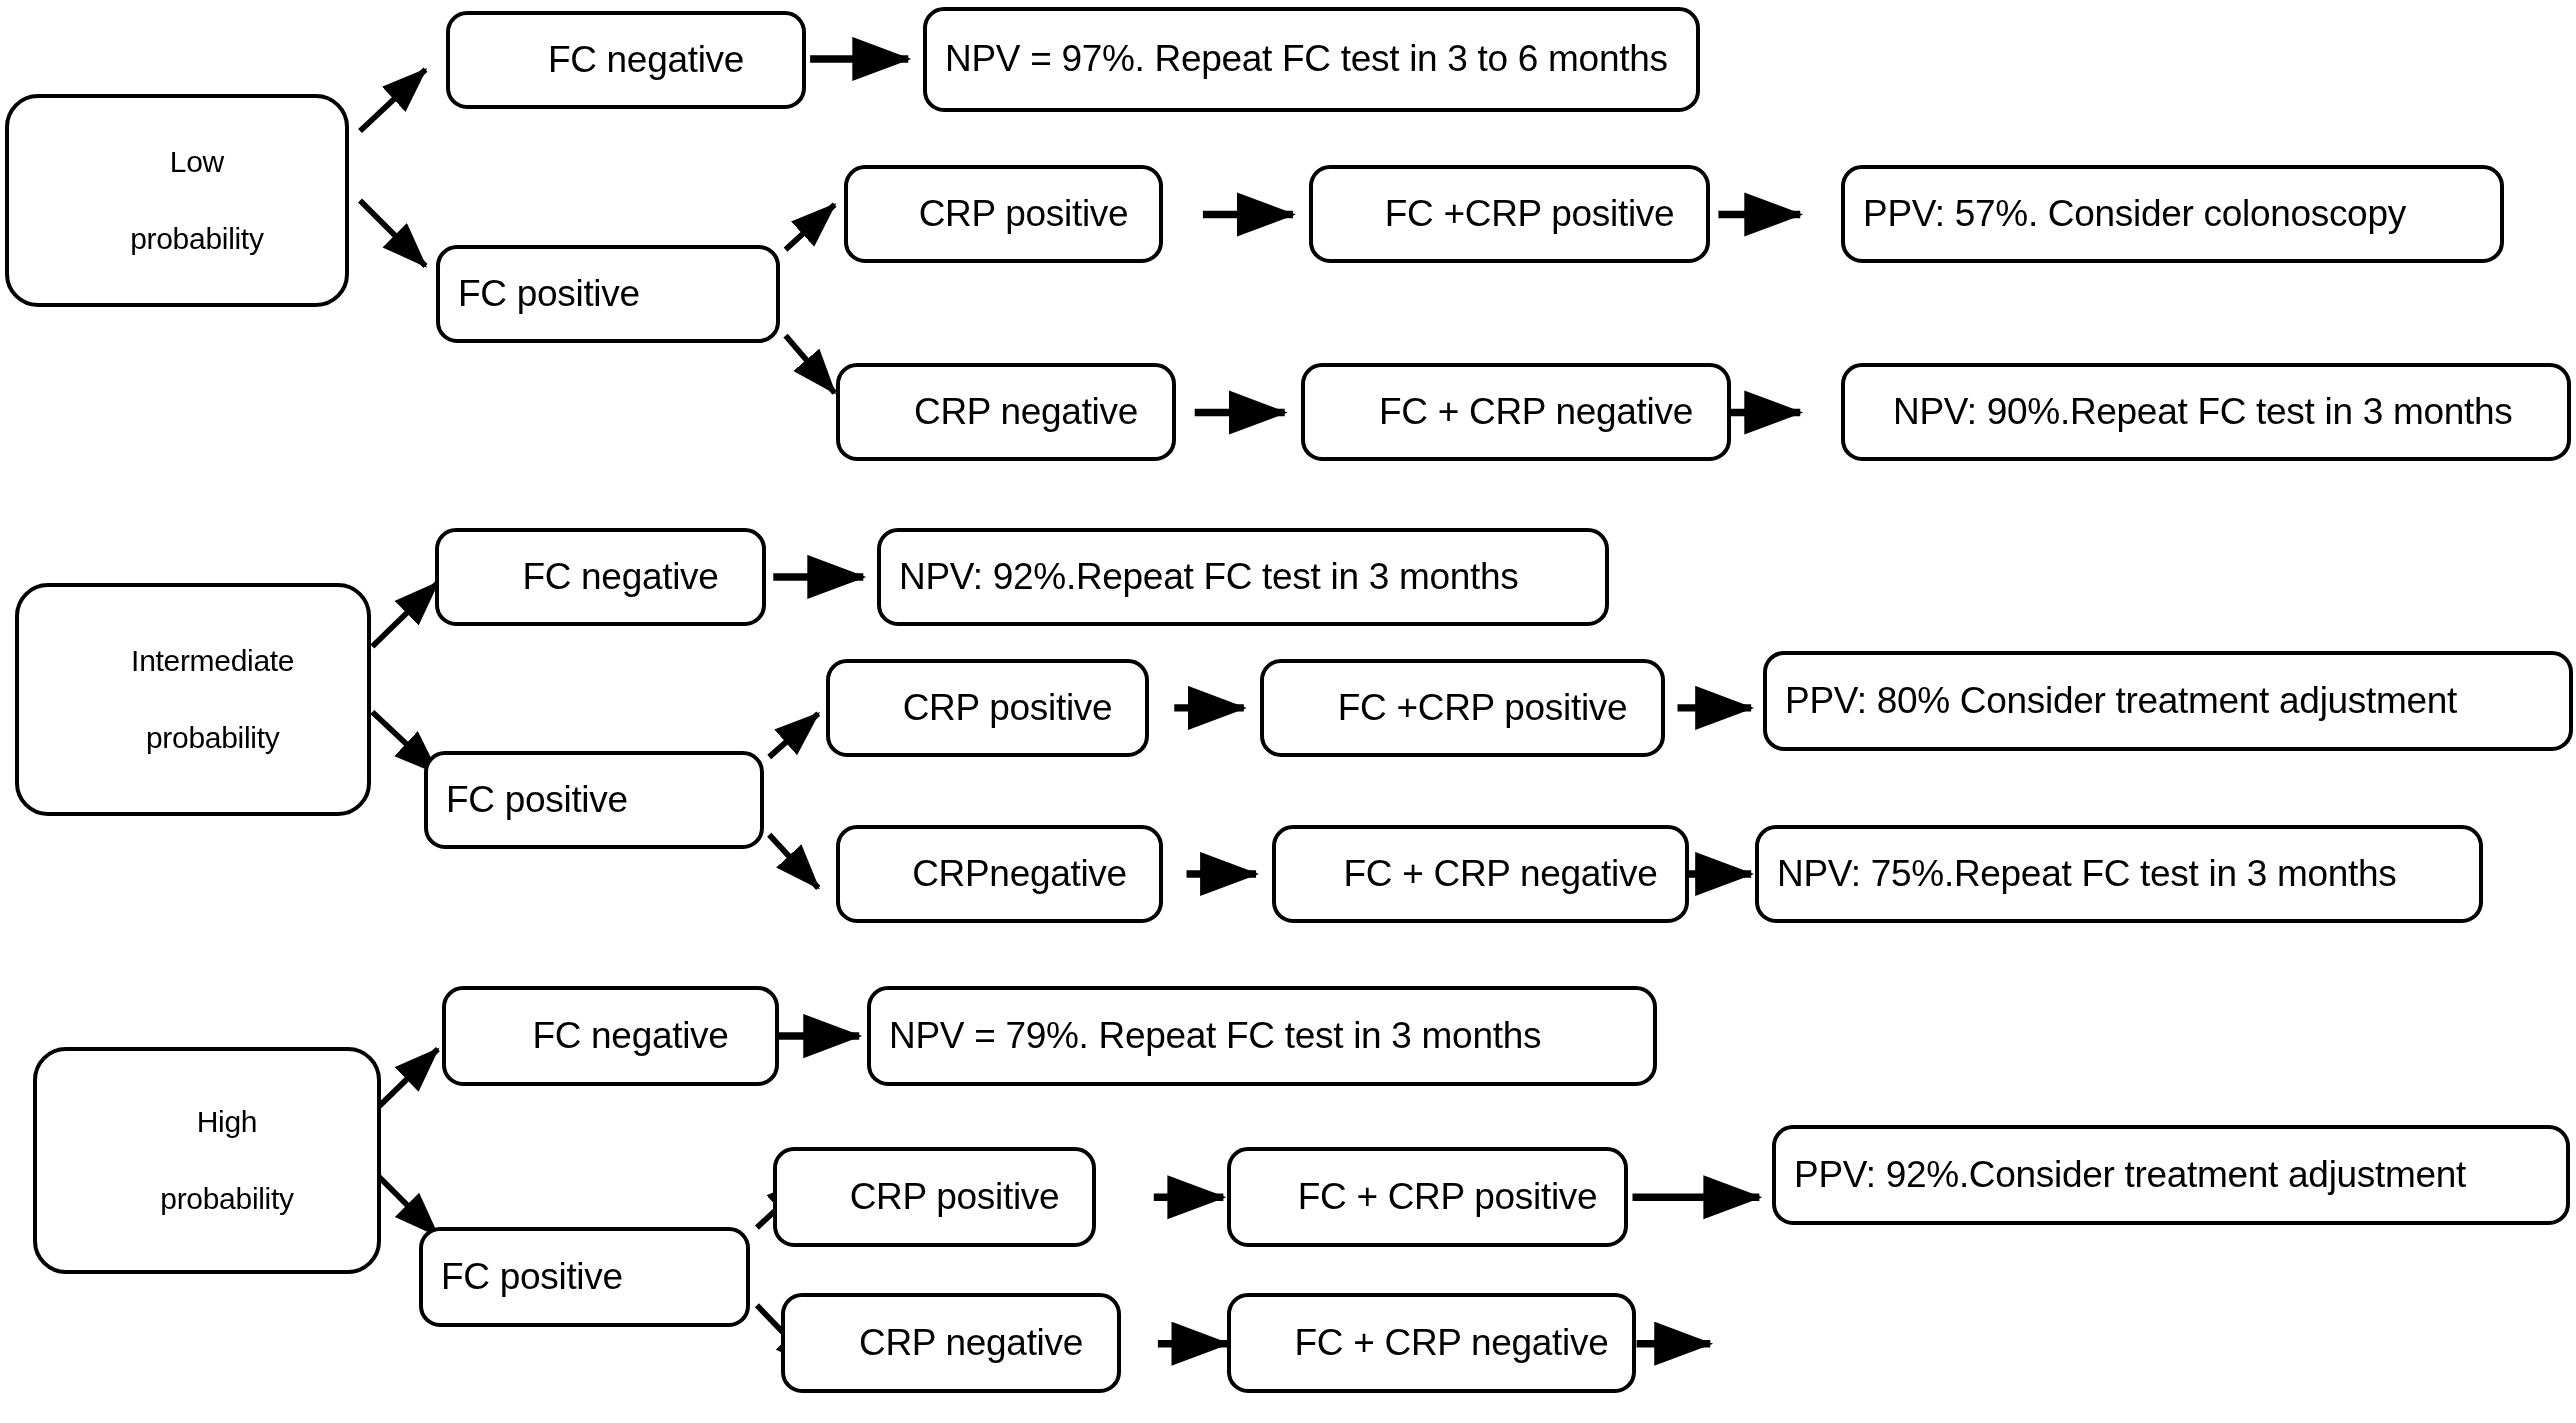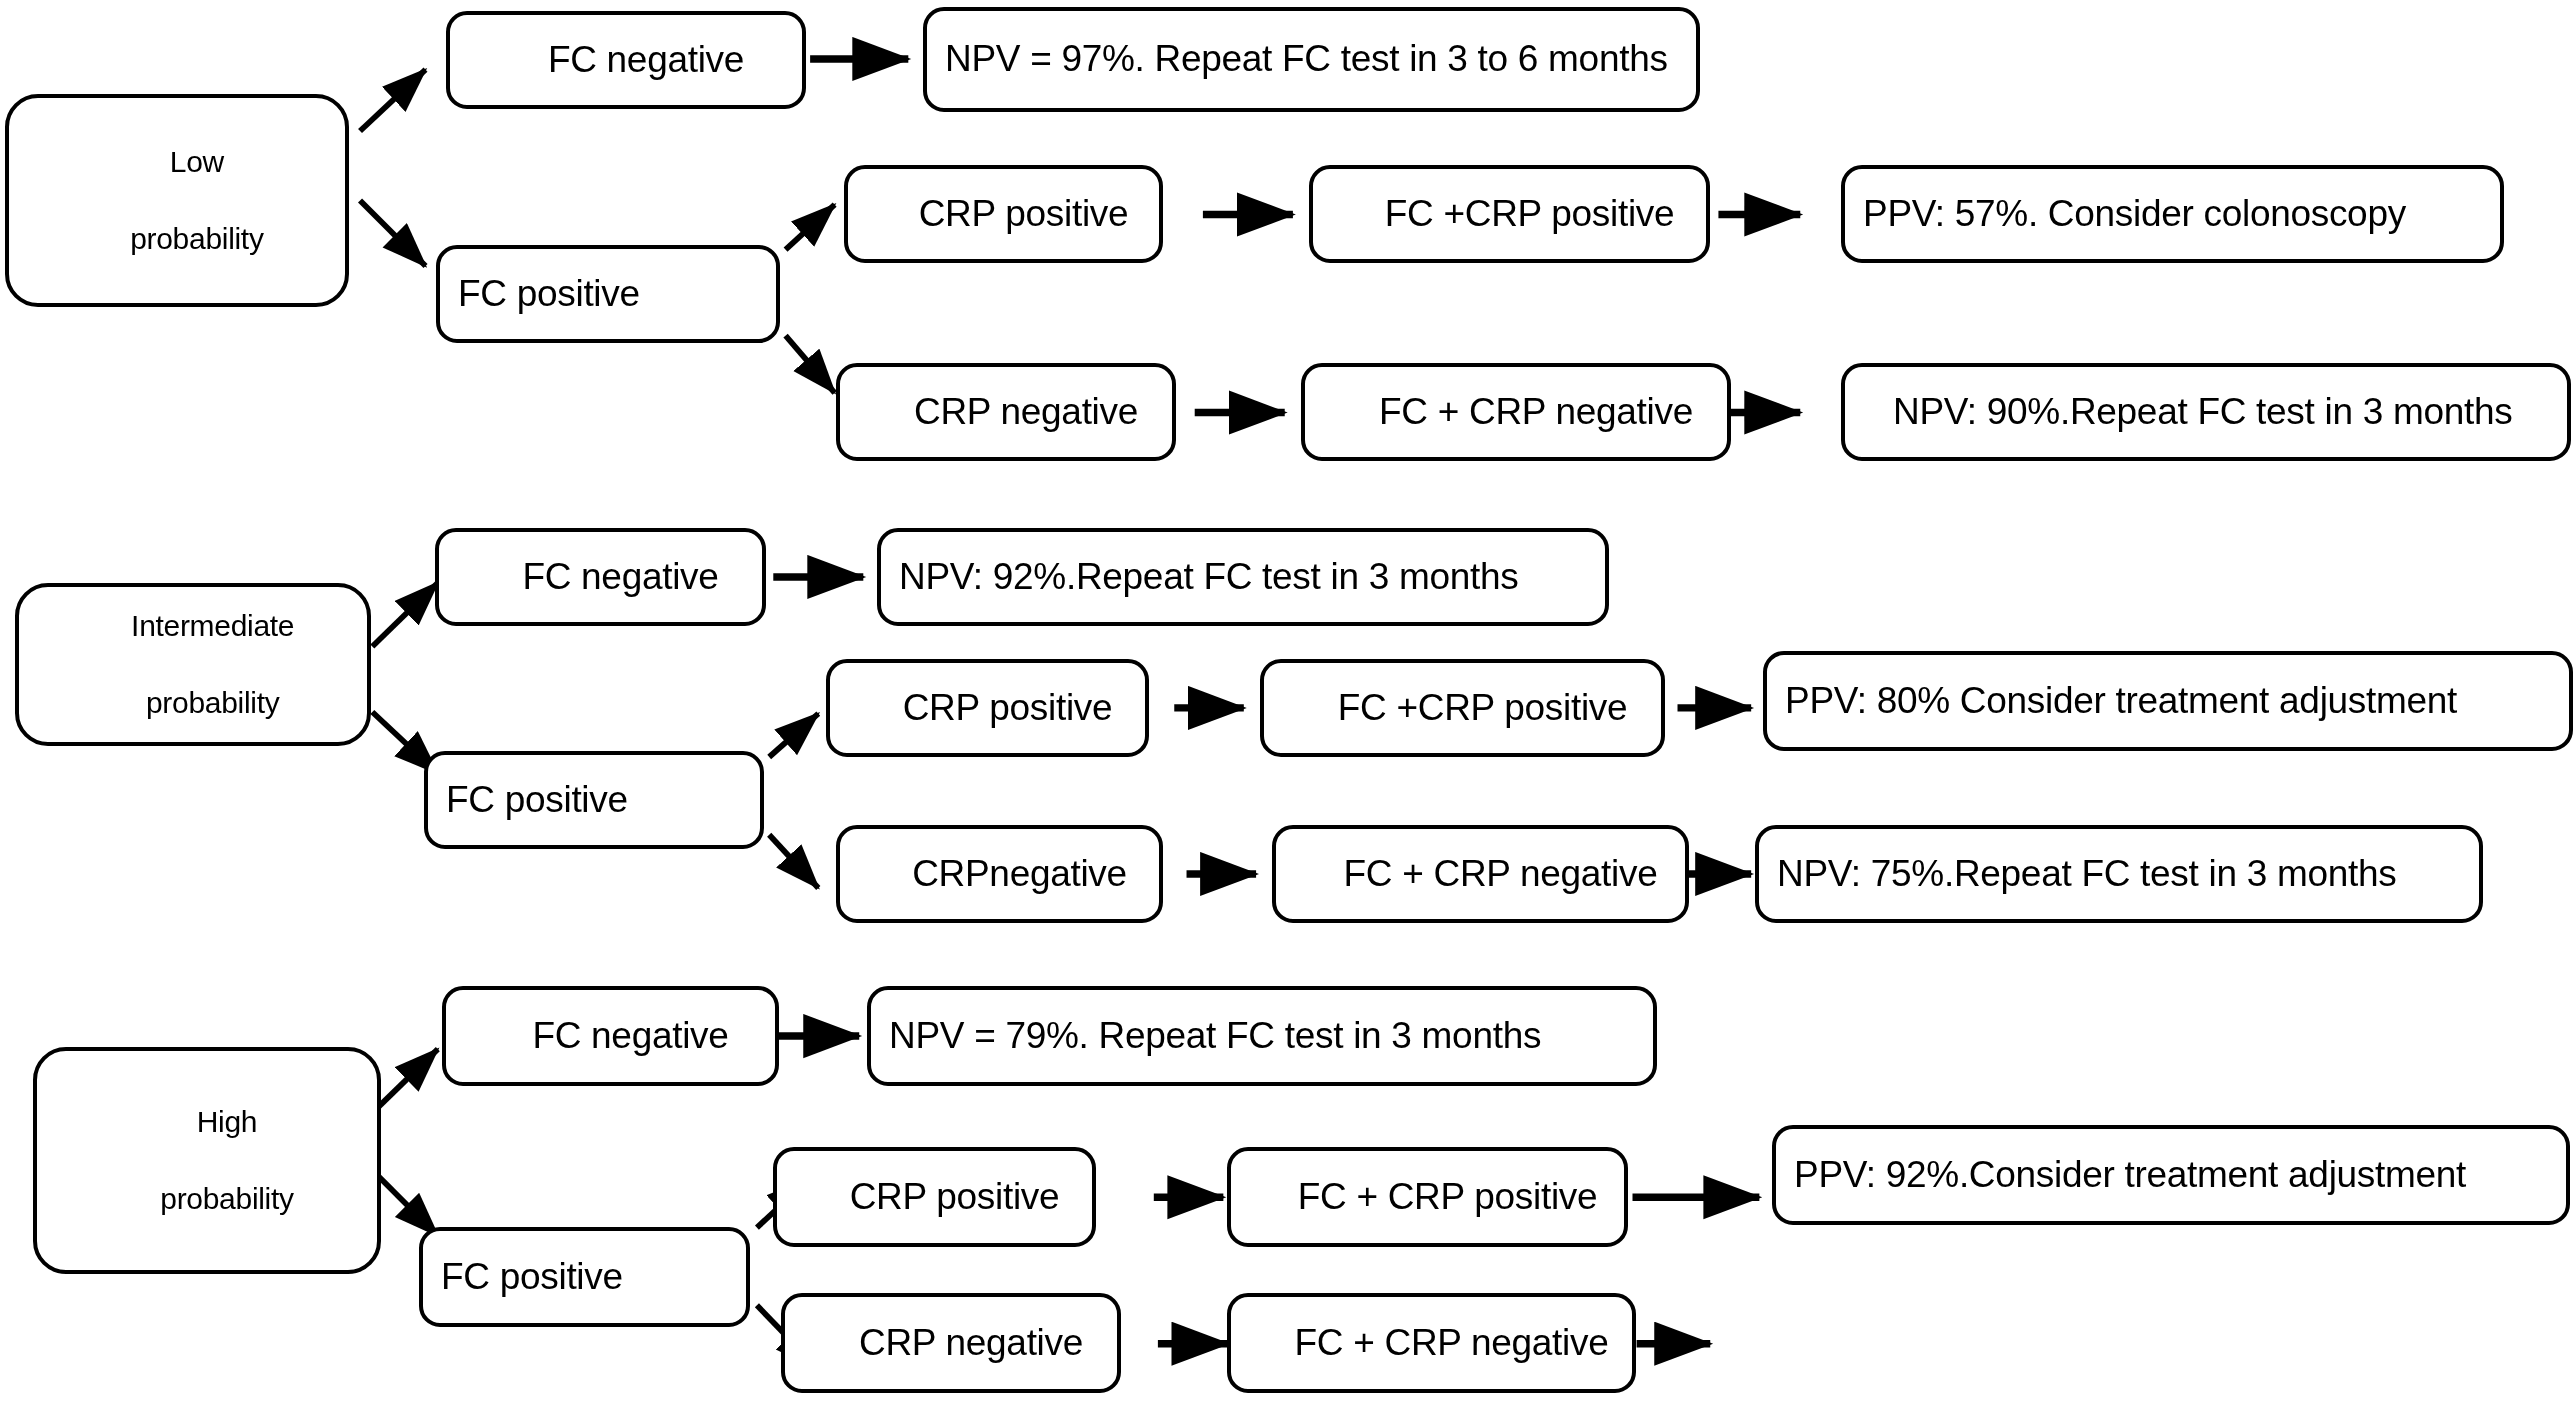--- a/index.html
+++ b/index.html
@@ -188,21 +188,21 @@
   </div>
 
   <div class="node center" style="left:1301px; top:363px; width:430px; height:98px;">
     <span class="txt">FC + CRP negative</span>
   </div>
 
   <div class="node left" style="left:1841px; top:363px; width:730px; height:98px;padding-left:48px;">
     <span class="txt">NPV: 90%.Repeat FC test in 3 months</span>
   </div>
 
-  <div class="node stage center" style="left:14.7px; top:583px; width:356px; height:163px;">
+  <div class="node stage center" style="left:14.7px; top:583px; width:356px; height:233px;">
     <span class="txt">Intermediate
 probability</span>
   </div>
 
   <div class="node center" style="left:435px; top:528px; width:331px; height:98px;">
     <span class="txt">FC negative</span>
   </div>
 
   <div class="node left" style="left:877px; top:528px; width:732px; height:98px;">
     <span class="txt">NPV: 92%.Repeat FC test in 3 months</span>

